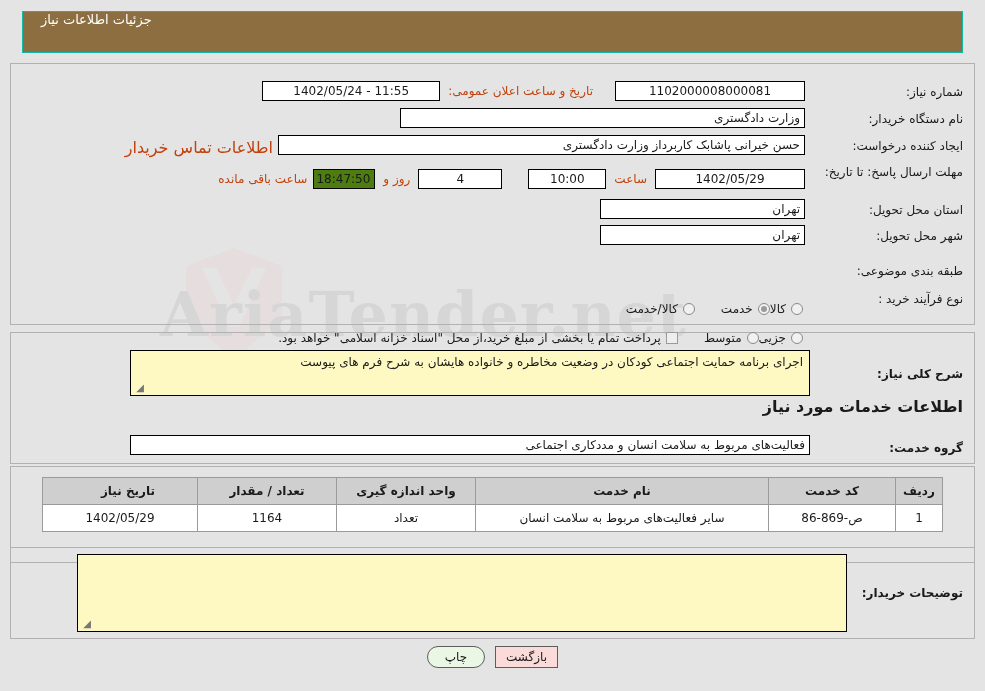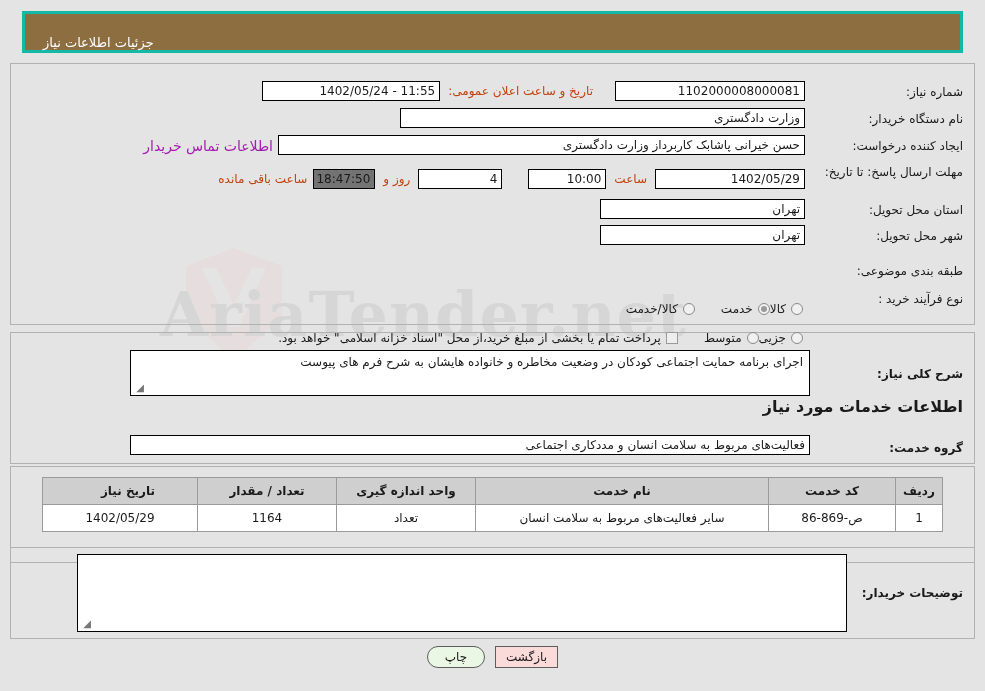--- a/index.html
+++ b/index.html
@@ -61,24 +61,24 @@
     background: #e4e4e4;
     clip-path: polygon(0% 0%, 22% 0%, 50% 58%, 78% 0%, 100% 0%, 58% 92%, 42% 92%);
   }
 
   
   .header-bar {
     position: absolute;
     left: 22px; top: 11px;
     width: 941px; height: 42px;
     background: #8c6e41;
-    border: 3px solid #14b8a6;
+    border: 1px solid #14b8a6;
     box-sizing: border-box;
     display: flex;
-    align-items: flex-end;
+    align-items: flex-start;
     justify-content: flex-start;
     padding-left: 0;
     padding-right: 0;
     z-index: 2;
   }
   .header-title {
     color: #ffffff;
     font-size: 13px;
     margin-right: auto;
     margin-left: 18px;
@@ -112,26 +112,27 @@
   }
   .lbl-b { font-weight: bold; }
   .fld {
     background: #ffffff;
     border: 1px solid #000000;
     box-sizing: border-box;
     height: 20px;
     line-height: 18px;
     font-size: 12px;
     padding: 0 4px;
+    text-align: center;
     color: #1a1a1a;
     overflow: hidden;
     white-space: nowrap;
   }
   .fld.right { text-align: right; }
-  .fld.cream { background: #737373; }
+  .fld.cream { background: #4d7c0f; }
 
   
   .rlabel {
     position: absolute;
     right: 22px;
     width: 150px;
     text-align: right;
     font-size: 12px;
     z-index: 3;
     line-height: 15px;
@@ -162,30 +163,30 @@
   .checkbox {
     display: inline-block;
     width: 12px; height: 12px;
     border: 1px solid #9a9a9a;
     background: #eeeeee;
     box-sizing: border-box;
     vertical-align: middle;
   }
 
   .link {
-    color: #a21caf;
-    font-size: 14px;
+    color: #c2410c;
+    font-size: 16px;
     text-decoration: none;
     cursor: pointer;
   }
 
   
   .tbox {
     position: absolute;
-    background: #ffffff;
+    background: #fef9c3;
     border: 1px solid #000000;
     box-sizing: border-box;
     font-size: 12px;
     padding: 4px 6px 0 13px;
     text-align: right;
     color: #1a1a1a;
     z-index: 3;
     overflow: hidden;
   }
   .tbox .grip {

